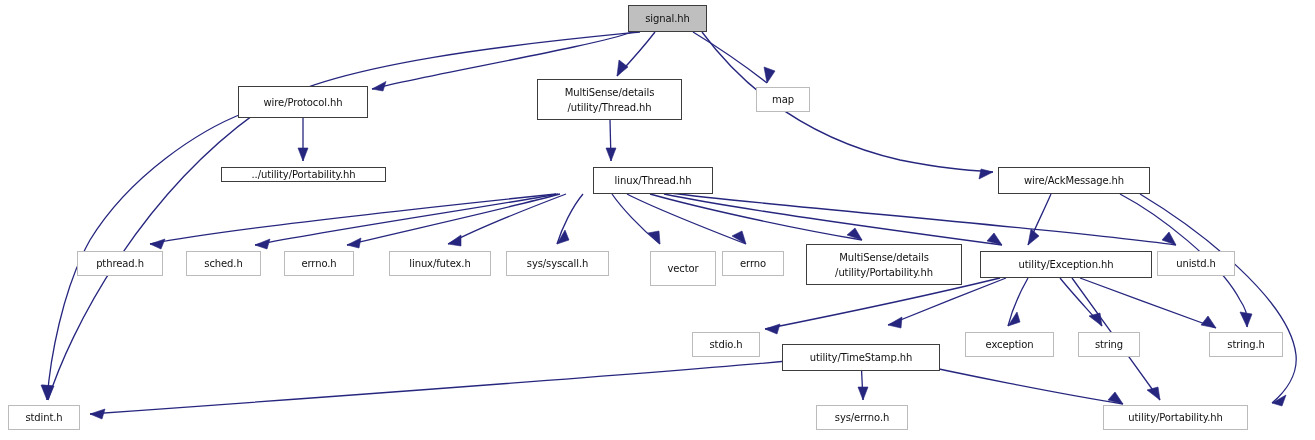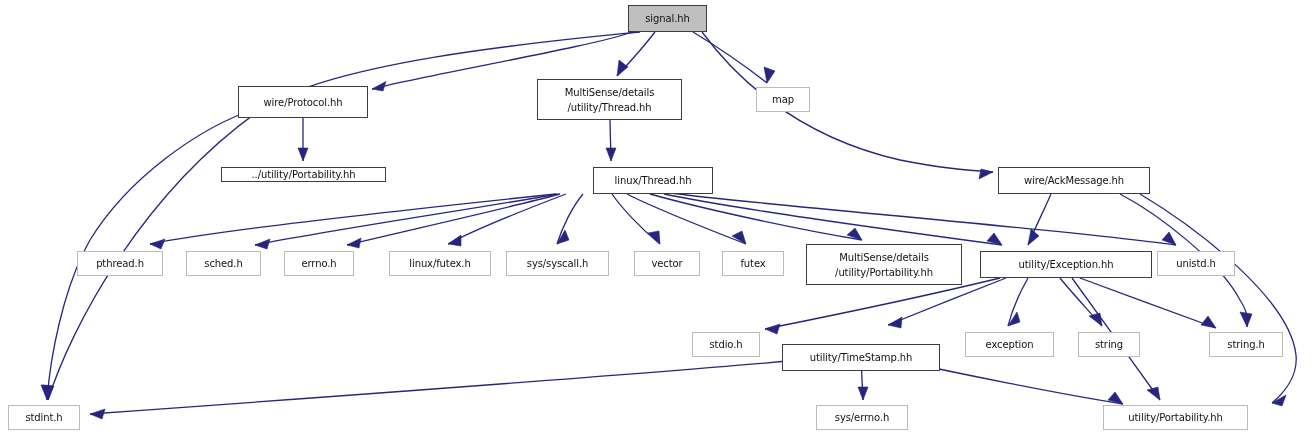--- a/index.html
+++ b/index.html
@@ -134,22 +134,22 @@
 /utility/Thread.hh</span></div>
       <div class="node" style="left: 756px; top: 87px; width: 54px; height: 25px;"><span class="node-label">map</span></div>
       <div class="node hdr" style="left: 221px; top: 167px; width: 165px; height: 15px;"><span class="node-label">../utility/Portability.hh</span></div>
       <div class="node hdr" style="left: 553px; top: 167px; width: 120px; height: 27px; margin-left: 40px;"><span class="node-label">linux/Thread.hh</span></div>
       <div class="node hdr" style="left: 998px; top: 167px; width: 152px; height: 27px;"><span class="node-label">wire/AckMessage.hh</span></div>
       <div class="node" style="left: 77px; top: 251px; width: 86px; height: 25px;"><span class="node-label">pthread.h</span></div>
       <div class="node" style="left: 186px; top: 251px; width: 75px; height: 25px;"><span class="node-label">sched.h</span></div>
       <div class="node" style="left: 284px; top: 251px; width: 70px; height: 25px;"><span class="node-label">errno.h</span></div>
       <div class="node" style="left: 377px; top: 251px; width: 102px; height: 25px; margin-left: 12px;"><span class="node-label">linux/futex.h</span></div>
       <div class="node" style="left: 506px; top: 251px; width: 103px; height: 25px;"><span class="node-label">sys/syscall.h</span></div>
-      <div class="node" style="left: 634px; top: 251px; width: 66px; height: 25px;"><span class="node-label">vector</span></div>
-      <div class="node" style="left: 722px; top: 251px; width: 62px; height: 25px;"><span class="node-label">futex</span></div>
+      <div class="node" style="left: 650px; top: 251px; width: 66px; height: 35px;"><span class="node-label">vector</span></div>
+      <div class="node" style="left: 722px; top: 251px; width: 62px; height: 25px;"><span class="node-label">errno</span></div>
       <div class="node hdr" style="left: 806px; top: 244px; width: 156px; height: 41px;"><span class="node-label">MultiSense/details
 /utility/Portability.hh</span></div>
       <div class="node hdr" style="left: 980px; top: 251px; width: 172px; height: 27px;"><span class="node-label">utility/Exception.hh</span></div>
       <div class="node" style="left: 1157px; top: 251px; width: 78px; height: 25px;"><span class="node-label">unistd.h</span></div>
       <div class="node" style="left: 692px; top: 332px; width: 68px; height: 25px;"><span class="node-label">stdio.h</span></div>
       <div class="node hdr" style="left: 782px; top: 344px; width: 158px; height: 27px;"><span class="node-label">utility/TimeStamp.hh</span></div>
       <div class="node" style="left: 965px; top: 332px; width: 89px; height: 25px;"><span class="node-label">exception</span></div>
       <div class="node" style="left: 1078px; top: 332px; width: 62px; height: 25px;"><span class="node-label">string</span></div>
       <div class="node" style="left: 1209px; top: 332px; width: 74px; height: 25px;"><span class="node-label">string.h</span></div>
       <div class="node" style="left: 8px; top: 405px; width: 72px; height: 25px;"><span class="node-label">stdint.h</span></div>

